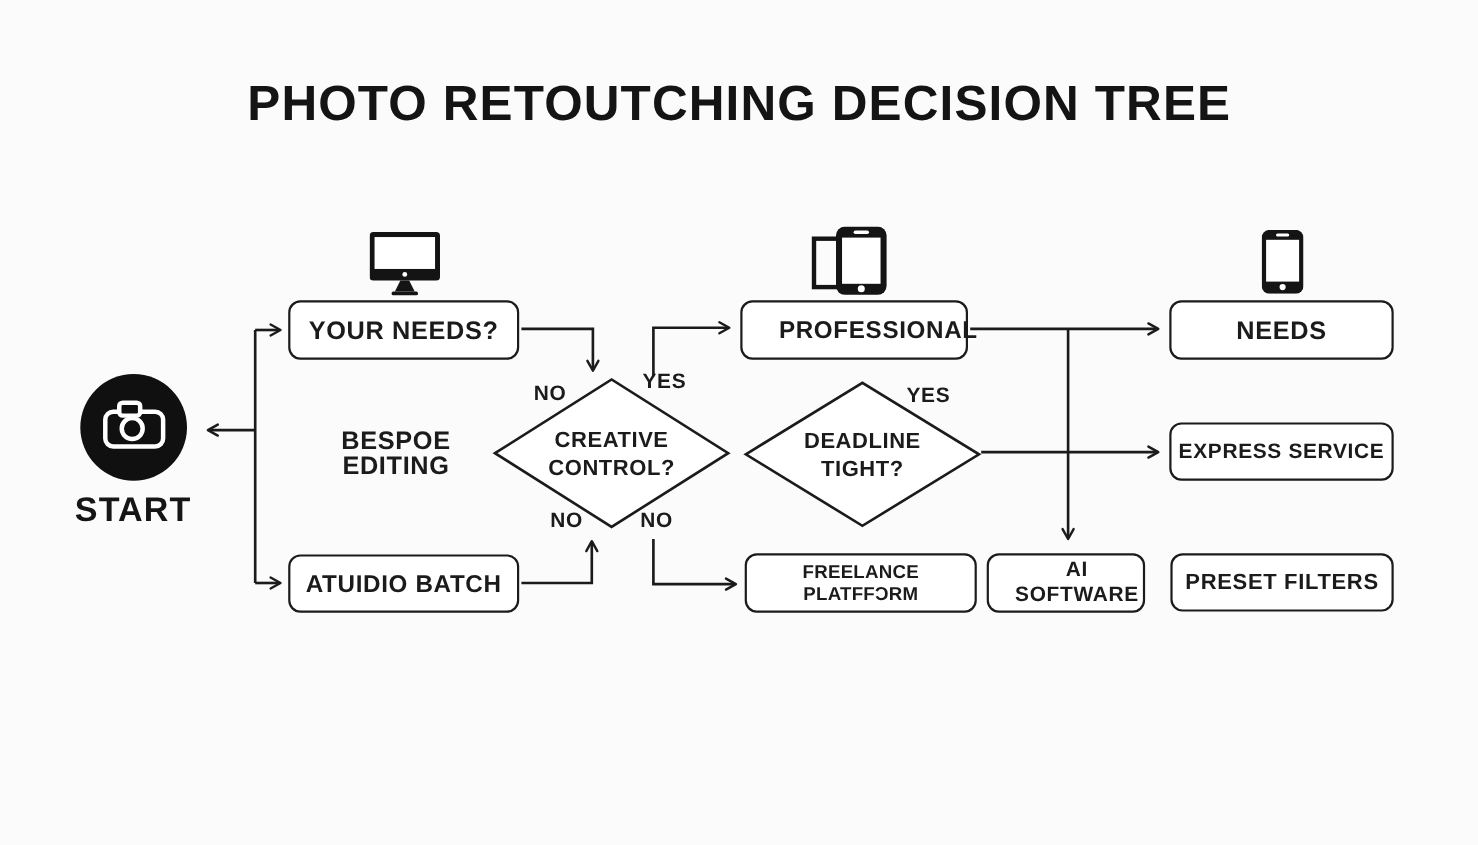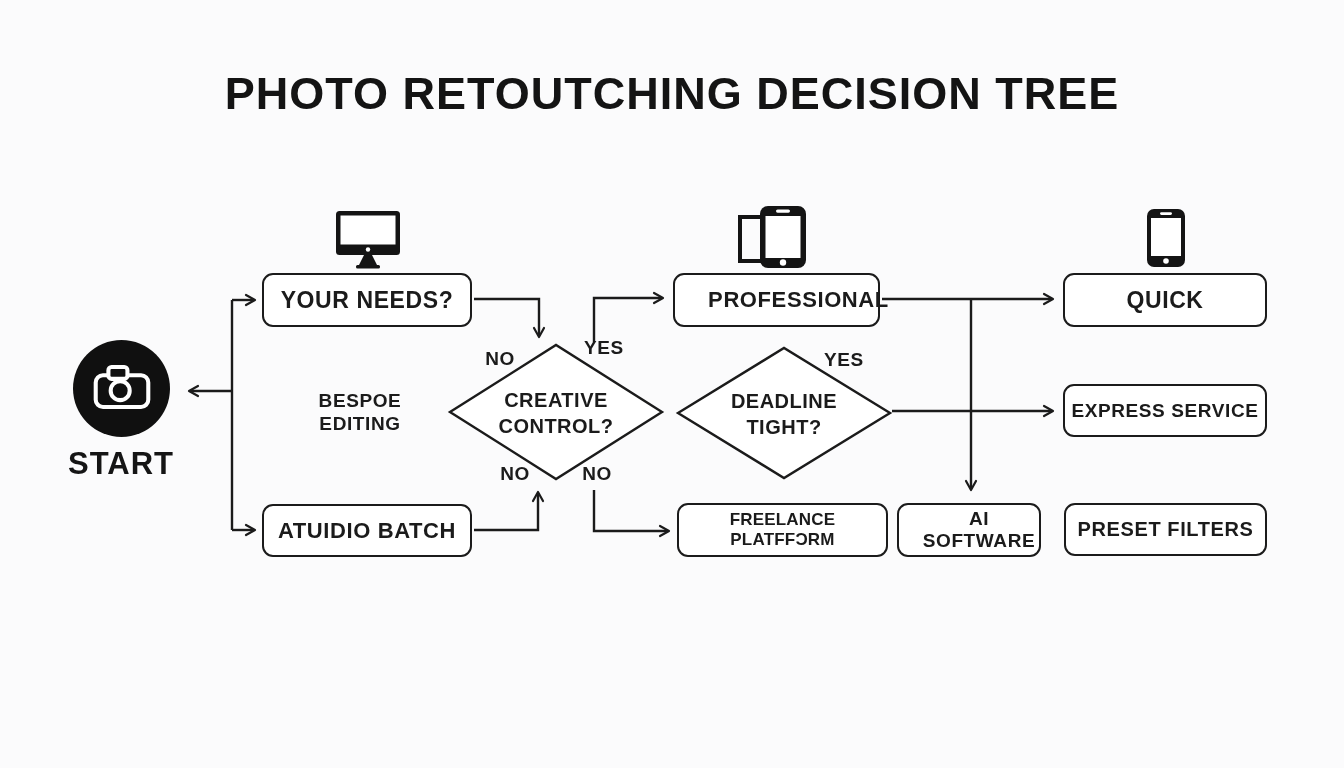--- a/index.html
+++ b/index.html
@@ -116,21 +116,21 @@
 
   <div class="node" style="left:262px; top:504px; width:210px; height:53px; font-size:22px;">
     <span>ATUIDIO BATCH</span>
   </div>
 
   <div class="node" style="left:673px; top:273px; width:207px; height:54px; font-size:22px;padding-left:44px;">
     <span>PROFESSIONAL</span>
   </div>
 
   <div class="node" style="left:1063px; top:273px; width:204px; height:54px; font-size:23px;">
-    <span>QUICK</span>
+    <span>NEEDS</span>
   </div>
 
   <div class="node" style="left:1063px; top:384px; width:204px; height:53px; font-size:19px;">
     <span>EXPRESS SERVICE</span>
   </div>
 
   <div class="node" style="left:677px; top:503px; width:211px; height:54px; font-size:17px; letter-spacing:0.2px;">
     <span>FREELANCE PLATFFƆRM</span>
   </div>
 
@@ -151,18 +151,18 @@
     <div>DEADLINE</div>
     <div>TIGHT?</div>
   </div>
 
   <div class="lbl" style="left:470px; top:348px; width:60px; font-size:19px;">NO</div>
   <div class="lbl" style="left:574px; top:337px; width:60px; font-size:19px;">YES</div>
   <div class="lbl" style="left:485px; top:463px; width:60px; font-size:19px;">NO</div>
   <div class="lbl" style="left:567px; top:463px; width:60px; font-size:19px;">NO</div>
   <div class="lbl" style="left:814px; top:349px; width:60px; font-size:19px;">YES</div>
 
-  <div class="lbl" style="left:280px; top:389px; width:160px; font-size:19px; line-height:23px;">
+  <div class="lbl" style="left:280px; top:389px; width:160px; font-size:23px; line-height:23px;">
     <div>BESPOE</div>
     <div>EDITING</div>
   </div>
 
 </div>
 
 </body></html>

